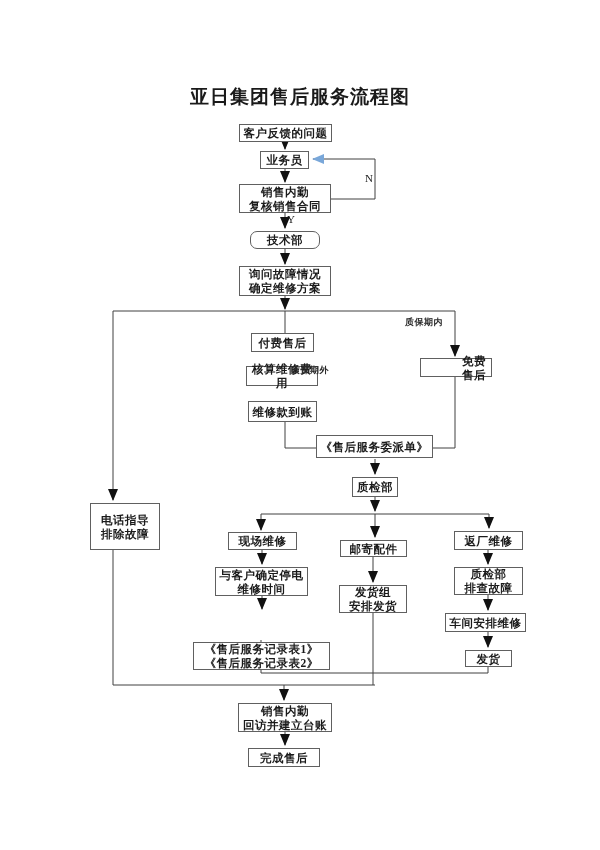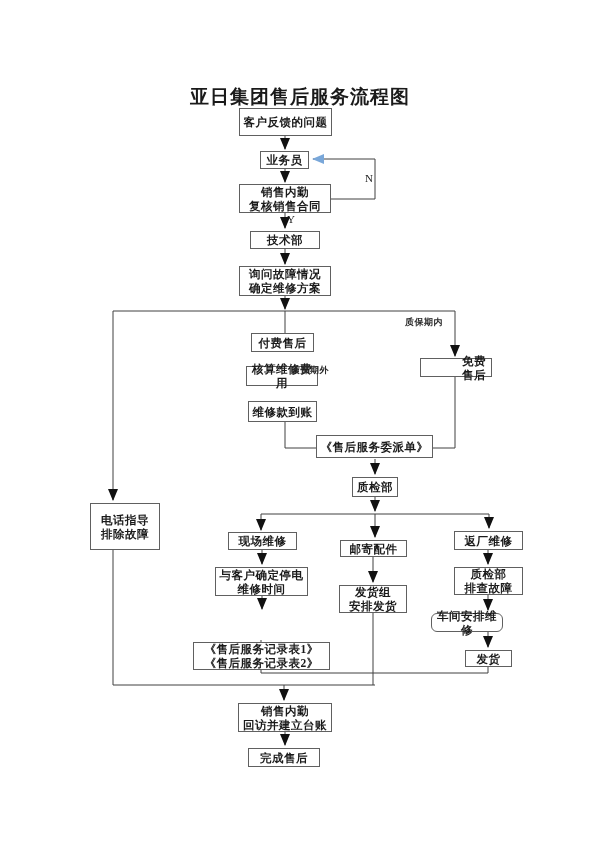--- a/index.html
+++ b/index.html
@@ -114,28 +114,28 @@
       <path class="fline" marker-end="url(#arr)" d="M488,632 V647"></path>
       <path class="fline" marker-end="url(#arr)" d="M284,685 V700"></path>
       <path class="fline" marker-end="url(#arr)" d="M285,732 V745"></path>
     </g>
 
     <g>
       <path class="fline" marker-end="url(#arr-blue)" d="M331,199 H375 V159 H313"></path>
     </g>
   </svg>
 
-  <div class="node" style="left:239px; top:108px; width:93px; height:28px;">客户反馈的问题</div>
+  <div class="node" style="left:239px; top:124px; width:93px; height:18px;">客户反馈的问题</div>
 
   <div class="node" style="left:260px; top:151px; width:49px; height:18px;">业务员</div>
 
   <div class="node" style="left:239px; top:184px; width:92px; height:29px;">销售内勤
 复核销售合同</div>
 
-  <div class="node" style="left:250px; top:231px; width:70px; height:18px;">技术部</div>
+  <div class="node" style="left:250px; top:231px; width:70px; height:18px;border-radius:7px;">技术部</div>
 
   <div class="node" style="left:239px; top:266px; width:92px; height:30px;">询问故障情况
 确定维修方案</div>
 
   <div class="node" style="left:251px; top:333px; width:63px; height:19px;">付费售后</div>
 
   <div class="node" style="left:246px; top:366px; width:72px; height:20px;">核算维修费用</div>
 
   <div class="node" style="left:248px; top:401px; width:69px; height:21px;">维修款到账</div>
 
@@ -159,21 +159,21 @@
   <div class="node" style="left:340px; top:540px; width:67px; height:17px;text-align:center;">邮寄配件</div>
 
   <div class="node" style="left:339px; top:585px; width:68px; height:28px;">发货组
 安排发货</div>
 
   <div class="node" style="left:454px; top:531px; width:69px; height:19px;">返厂维修</div>
 
   <div class="node" style="left:454px; top:567px; width:69px; height:28px;">质检部
 排查故障</div>
 
-  <div class="node" style="left:431px; top:613px; width:72px; height:19px;border-radius:6px;">车间安排维修</div>
+  <div class="node" style="left:445px; top:613px; width:81px; height:19px;">车间安排维修</div>
 
   <div class="node" style="left:465px; top:650px; width:47px; height:17px;">发货</div>
 
   <div class="node" style="left:238px; top:703px; width:94px; height:29px;">销售内勤
 回访并建立台账</div>
 
   <div class="node" style="left:248px; top:748px; width:72px; height:19px;">完成售后</div>
 
   <div class="edge-label" style="left:365px; top:172px;">N</div>
 

